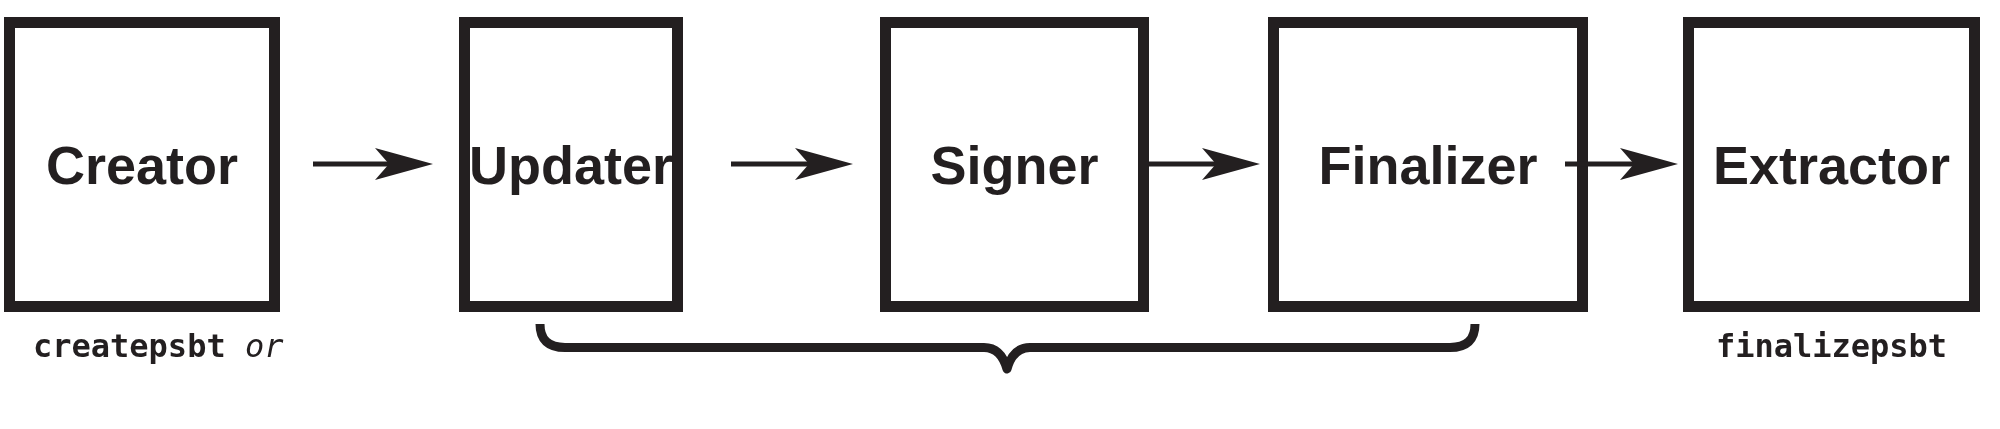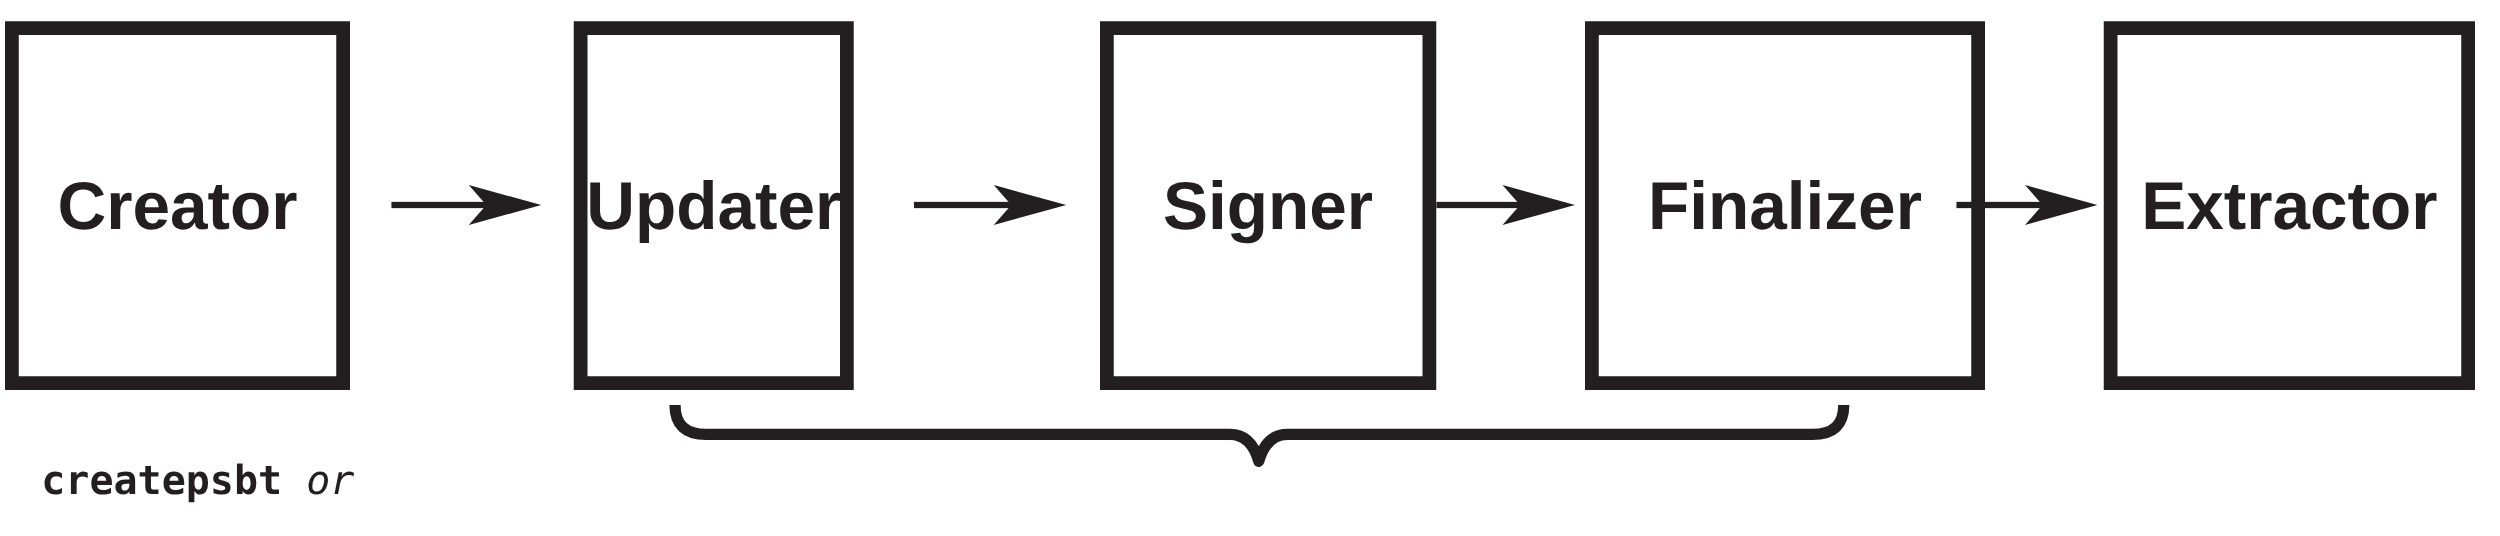--- a/index.html
+++ b/index.html
@@ -66,21 +66,20 @@
     stroke-linecap: butt;
   }
 
   .caption {
     position: absolute;
     font-family: "DejaVu Sans Mono", monospace;
     font-size: 32px;
     line-height: 42px;
     color: var(--ink);
     white-space: nowrap;
-    margin-top: 38px;
   }
   .caption .code { font-weight: bold; font-style: normal; }
   .caption .conj { font-weight: normal; font-style: italic; }
 
   .caption-creator   { left: 33px;   top: 325px; text-align: left; }
   .caption-brace     { left: 707px;  top: 385px; width: 600px; text-align: center; }
   .caption-extractor { left: 1683px; top: 325px; width: 297px; text-align: center; }
 </style>
 </head>
 <body>
@@ -138,14 +137,17 @@
   </svg>
 
   <div class="caption caption-creator">
     <div class="caption-line">
       <span class="code">createpsbt</span>
       <span class="conj">or</span>
     </div>
   </div>
 
 
+  <div class="caption caption-extractor">
+    <span class="code">finalizepsbt</span>
+  </div>
 
 </div>
 
 </body></html>

